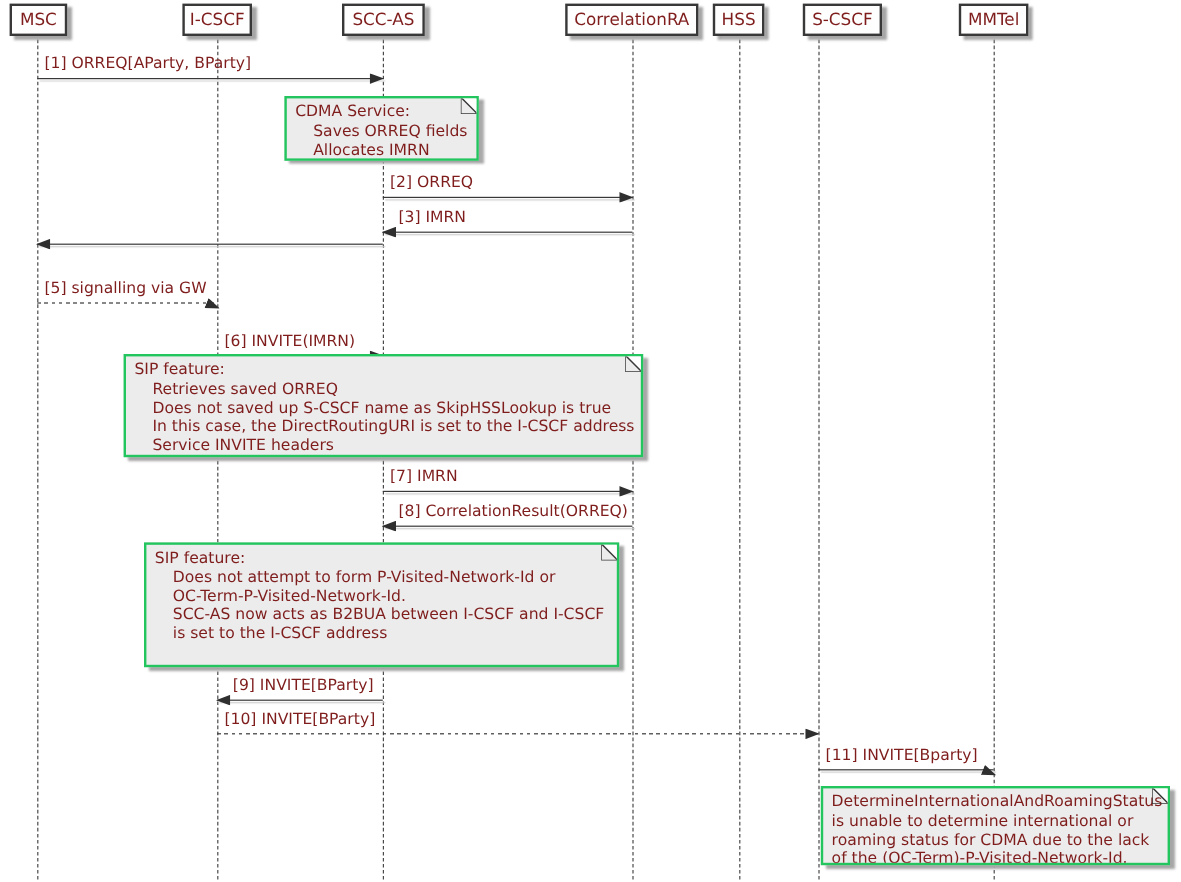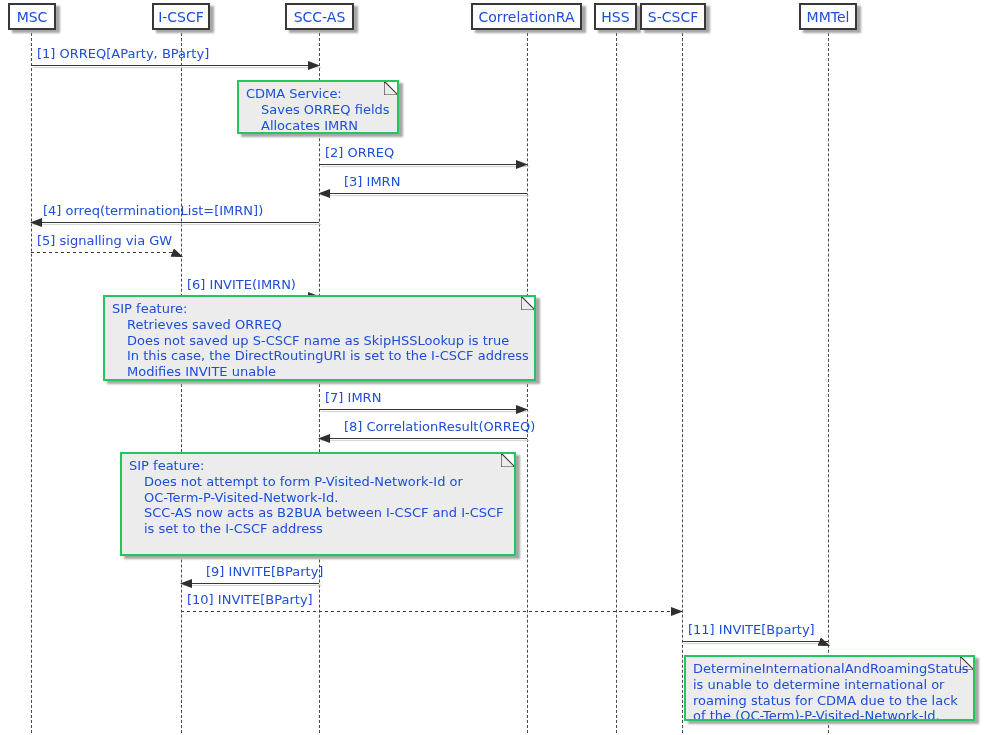--- a/index.html
+++ b/index.html
@@ -1,37 +1,37 @@
 <!DOCTYPE html>
 <html><head>
 <meta charset="utf-8">
 <style>
   html,body{margin:0;padding:0;background:#ffffff;}
   .canvas{
     position:relative;width:984px;height:735px;overflow:hidden;
-    background:#ffffff;color:#1d4ed8;
+    background:#ffffff;color:#7f1d1d;
     font-family:"DejaVu Sans","Liberation Sans",sans-serif;
   }
   .lifeline{
     position:absolute;top:33px;height:700px;width:0;
     border-left:1px dashed #4a4a4a;
   }
   .pbox{
     position:absolute;top:3px;height:27px;
     background:#FEFEFE;border:2px solid #383838;
     box-shadow:4px 3px 2px #a6a6a6;
     display:flex;align-items:center;justify-content:center;
     font-size:14px;white-space:nowrap;box-sizing:border-box;
   }
   .msg{position:absolute;}
   .msg .lbl{
     font-size:13px;line-height:16px;height:16px;margin-bottom:3px;
     white-space:nowrap;padding-left:6px;
   }
-  .msg.lft .lbl{padding-left:25px;}
+  .msg.lft .lbl{padding-left:13px;}
   .msg .line{position:relative;height:1px;}
   .msg.solid .line{background:#383838;box-shadow:2px 2px 1px #cccccc;}
   .msg.dashed .line{background:repeating-linear-gradient(90deg,#383838 0 3px,transparent 3px 6px);}
   .head{position:absolute;width:12px;height:9px;background:#2f2f2f;top:-4px;}
   .head.r{right:-1px;clip-path:polygon(0 0,0 100%,100% 50%);}
   .head.l{left:-1px;clip-path:polygon(100% 0,100% 100%,0 50%);}
   .msg.slant .head.r{transform:rotate(22deg);transform-origin:0% 50%;right:-3px;}
   .note{
     position:absolute;background:#ECECEC;border:2px solid #22c55e;
     box-shadow:4px 3px 2px #a6a6a6;
@@ -63,21 +63,21 @@
     </div>
   <div class="pbox" style="left:285px;width:69px">
       <span>SCC-AS</span>
     </div>
   <div class="pbox" style="left:471px;width:111px">
       <span>CorrelationRA</span>
     </div>
   <div class="pbox" style="left:594px;width:43px">
       <span>HSS</span>
     </div>
-  <div class="pbox" style="left:640px;width:66px">
+  <div class="pbox" style="left:669px;width:66px">
       <span>S-CSCF</span>
     </div>
   <div class="pbox" style="left:799px;width:58px">
       <span>MMTel</span>
     </div>
 
   <div class="msg solid" style="left:31px;top:46px;width:288px">
     <div class="lbl">[1] ORREQ[AParty, BParty]</div>
     <div class="line">
         <span class="head r"></span>
@@ -102,21 +102,20 @@
   </div>
 
   <div class="msg solid lft" style="left:319px;top:174px;width:208px">
     <div class="lbl">[3] IMRN</div>
     <div class="line">
         <span class="head l"></span>
       </div>
   </div>
 
   <div class="msg solid lft" style="left:31px;top:203px;width:288px">
-    <div class="lbl" style="padding-left:12px">[4] orreq(terminationList=[IMRN])</div>
     <div class="line">
         <span class="head l"></span>
       </div>
   </div>
 
   <div class="msg dashed slant" style="left:31px;top:233px;width:150px">
     <div class="lbl">[5] signalling via GW</div>
     <div class="line">
         <span class="head r"></span>
       </div>
@@ -131,21 +130,21 @@
 
   <div class="note" style="left:103px;top:295px;width:433px;height:86px">
     <svg class="fold" viewBox="0 0 14 14">
       <polygon points="0,0 14,0 14,14" fill="#ffffff"></polygon>
       <path d="M0,0 L14,14 M0,0 L0,14 L14,14" stroke="#383838" stroke-width="1.2" fill="none"></path>
     </svg>
     <div class="ln">SIP feature:</div>
     <div class="ln ind">Retrieves saved ORREQ</div>
     <div class="ln ind">Does not saved up S-CSCF name as SkipHSSLookup is true</div>
     <div class="ln ind">In this case, the DirectRoutingURI is set to the I-CSCF address</div>
-    <div class="ln ind">Modifies INVITE unable</div>
+    <div class="ln ind">Service INVITE headers</div>
   </div>
 
   <div class="msg solid" style="left:319px;top:390px;width:208px">
     <div class="lbl">[7] IMRN</div>
     <div class="line">
         <span class="head r"></span>
       </div>
   </div>
 
   <div class="msg solid lft" style="left:319px;top:419px;width:208px">

